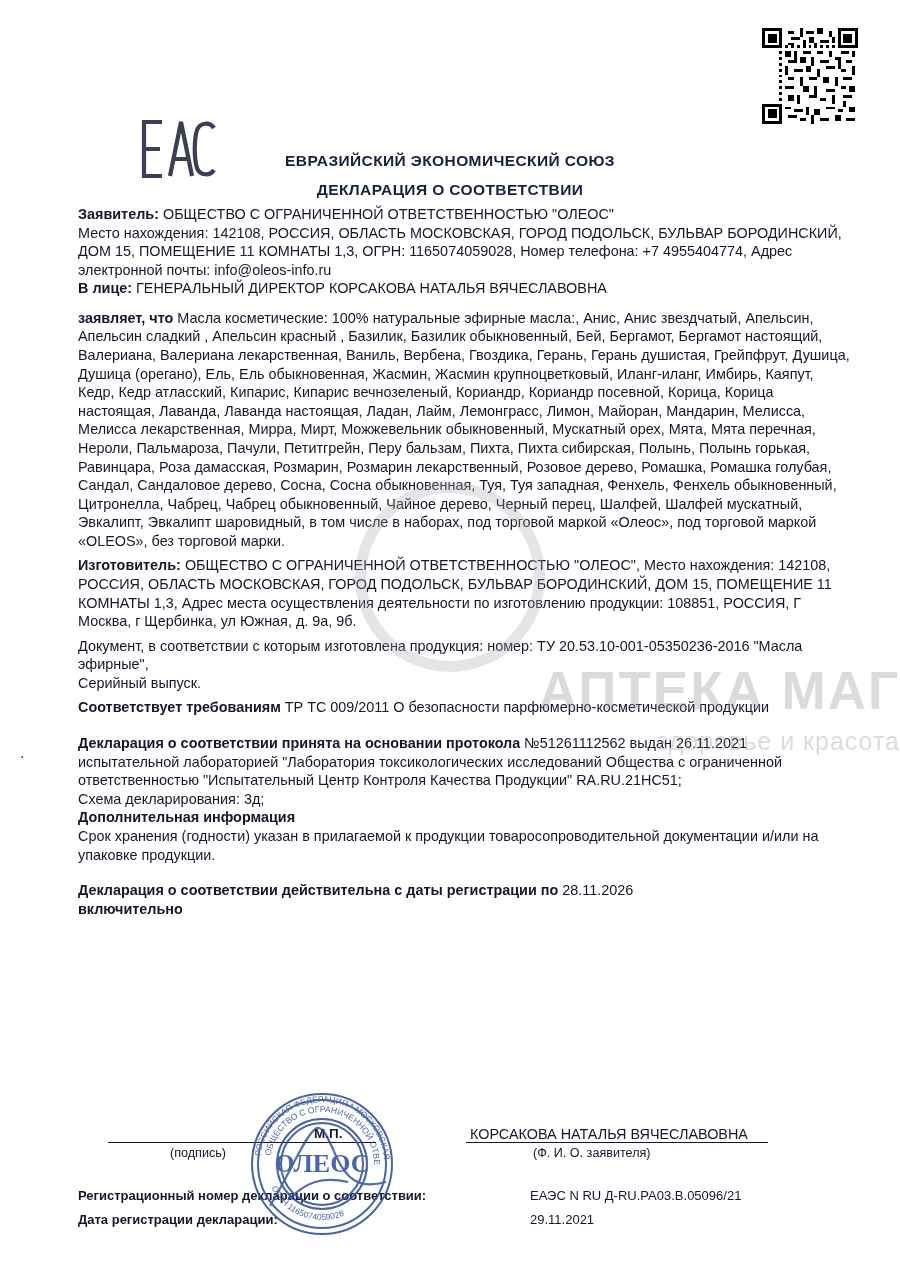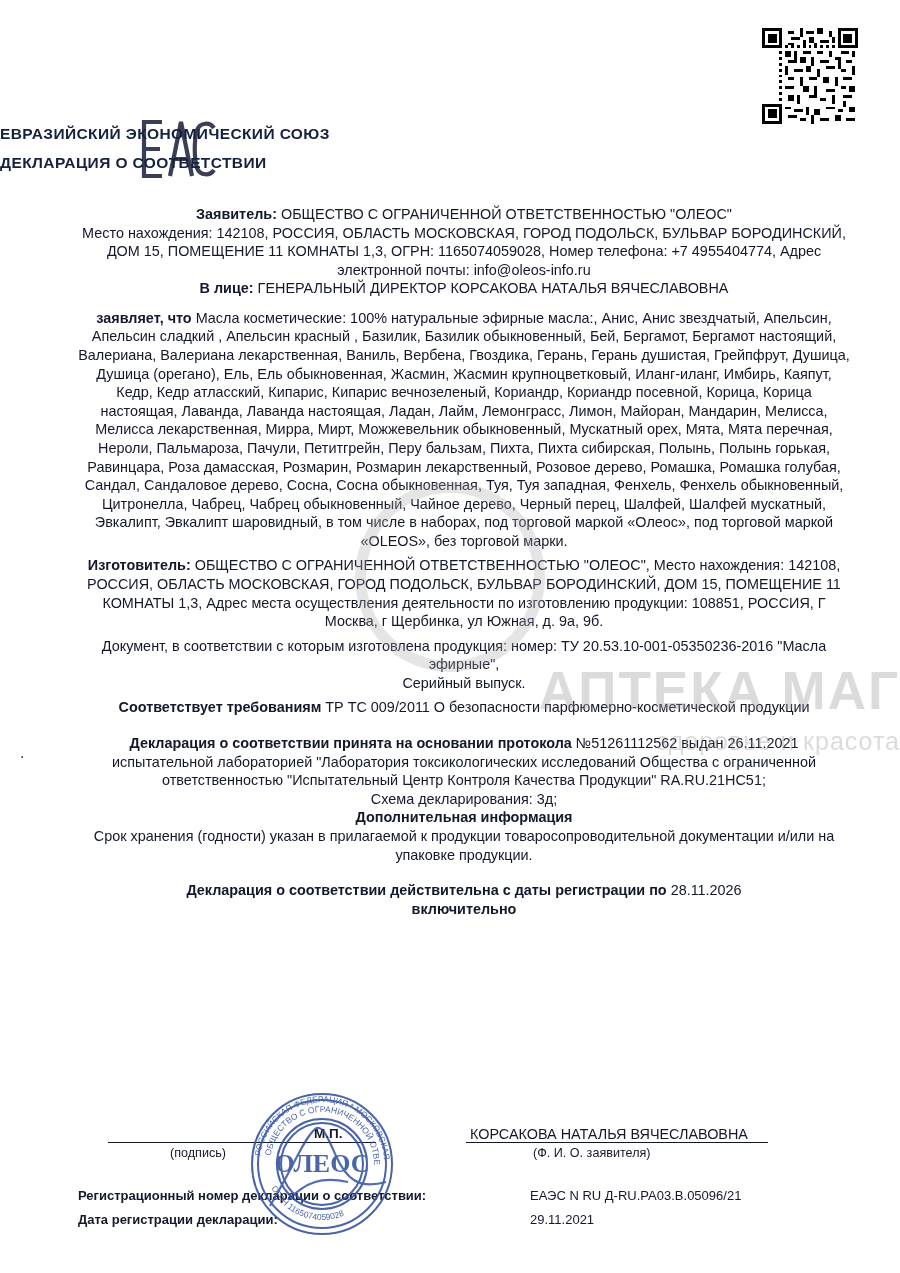--- a/index.html
+++ b/index.html
@@ -38,21 +38,22 @@
     width: 78px;
     height: 62px;
   }
   .eac svg { display: block; }
 
   
   .header {
     position: absolute;
     left: 0;
     right: 0;
-    top: 125px;
+    top: 152px;
+    text-align: center;
   }
   .header .line1 {
     font-weight: bold;
     font-size: 15.5px;
     letter-spacing: 0.4px;
     color: #16213f;
   }
   .header .line2 {
     font-weight: bold;
     font-size: 15.5px;
@@ -63,21 +64,21 @@
 
   
   .content {
     position: absolute;
     left: 78px;
     right: 50px;
     top: 205px;
     font-size: 14.4px;
     line-height: 1.29;
     color: #14182b;
-    text-align: center;
+    text-align: left;
   }
   .block { margin-bottom: 0px; }
   .b { font-weight: bold; }
   .para { margin: 0 0 0 0; }
   .gap-s { height: 6px; }
   .gap-m { height: 11px; }
   .gap-l { height: 17px; }
 
   
   .watermark {

